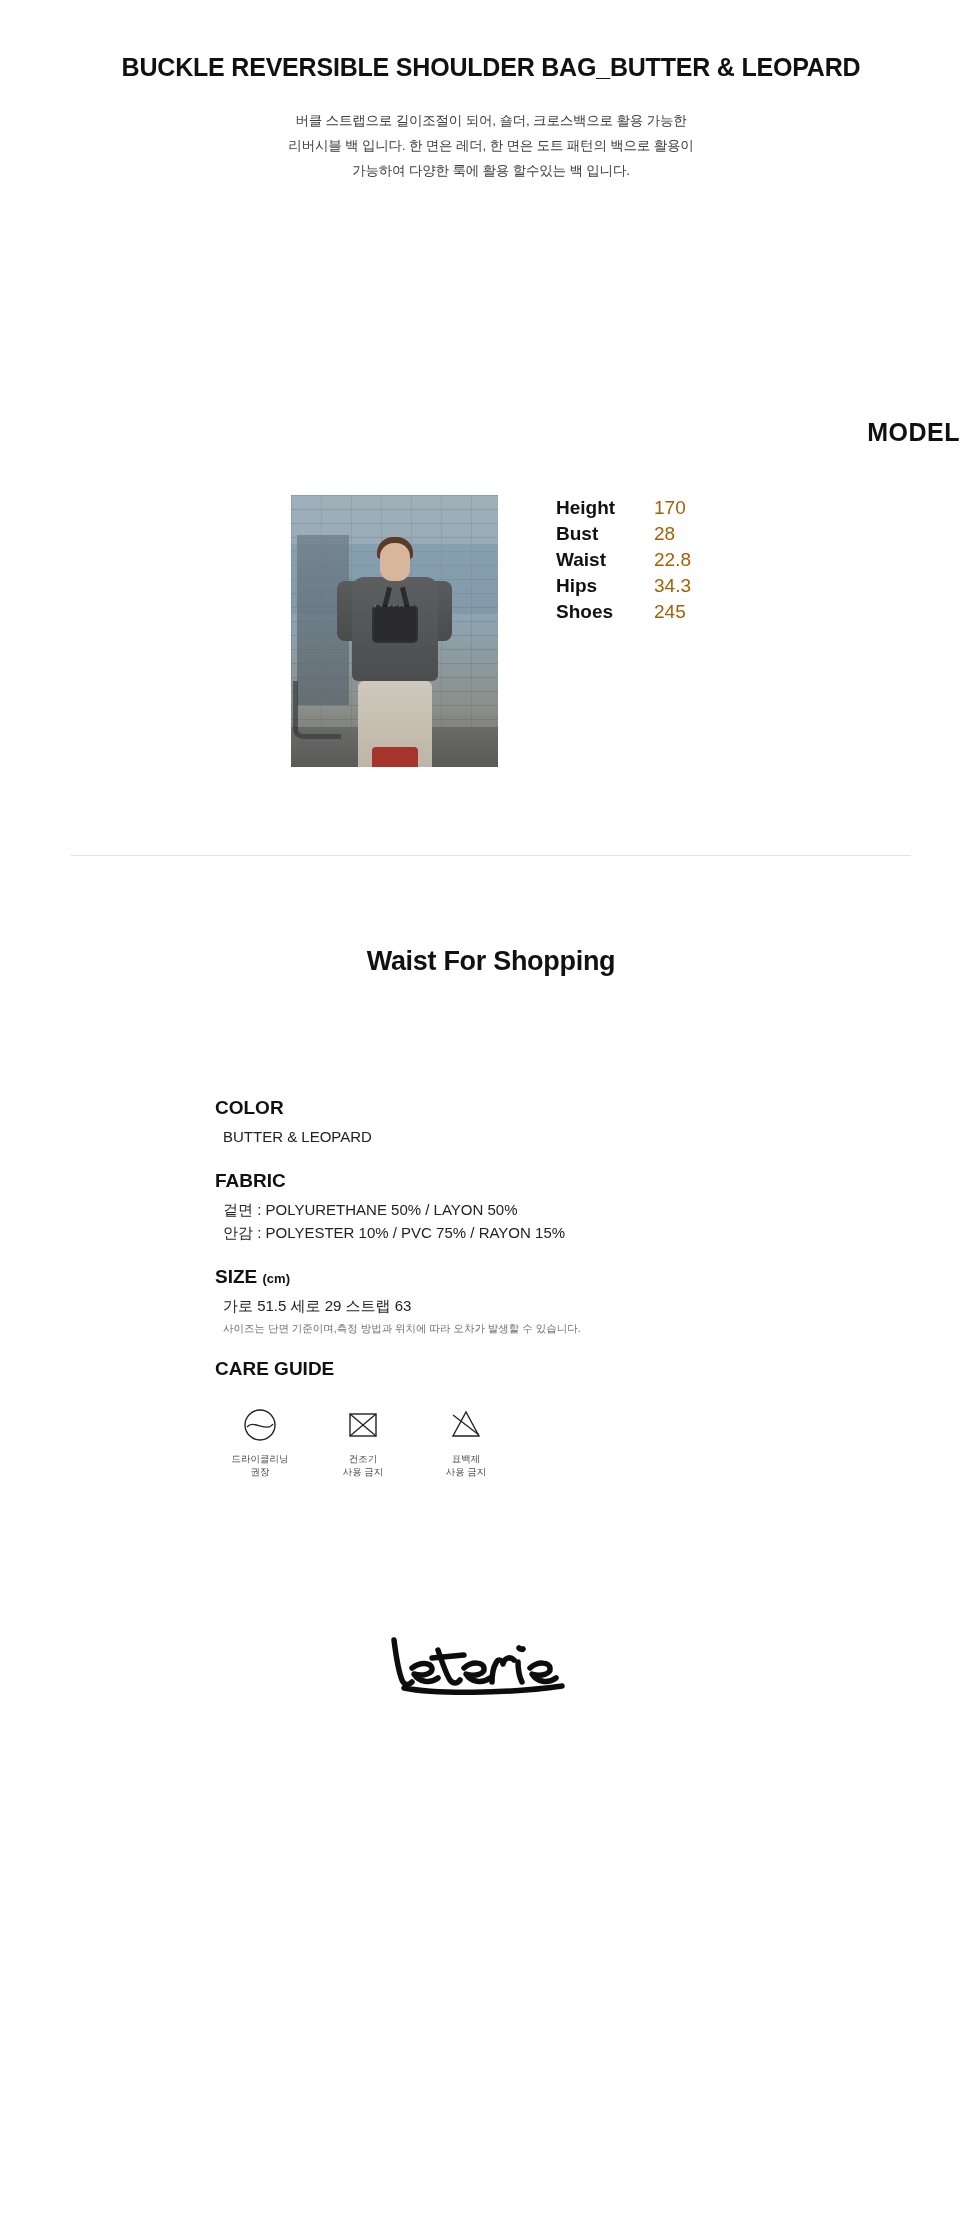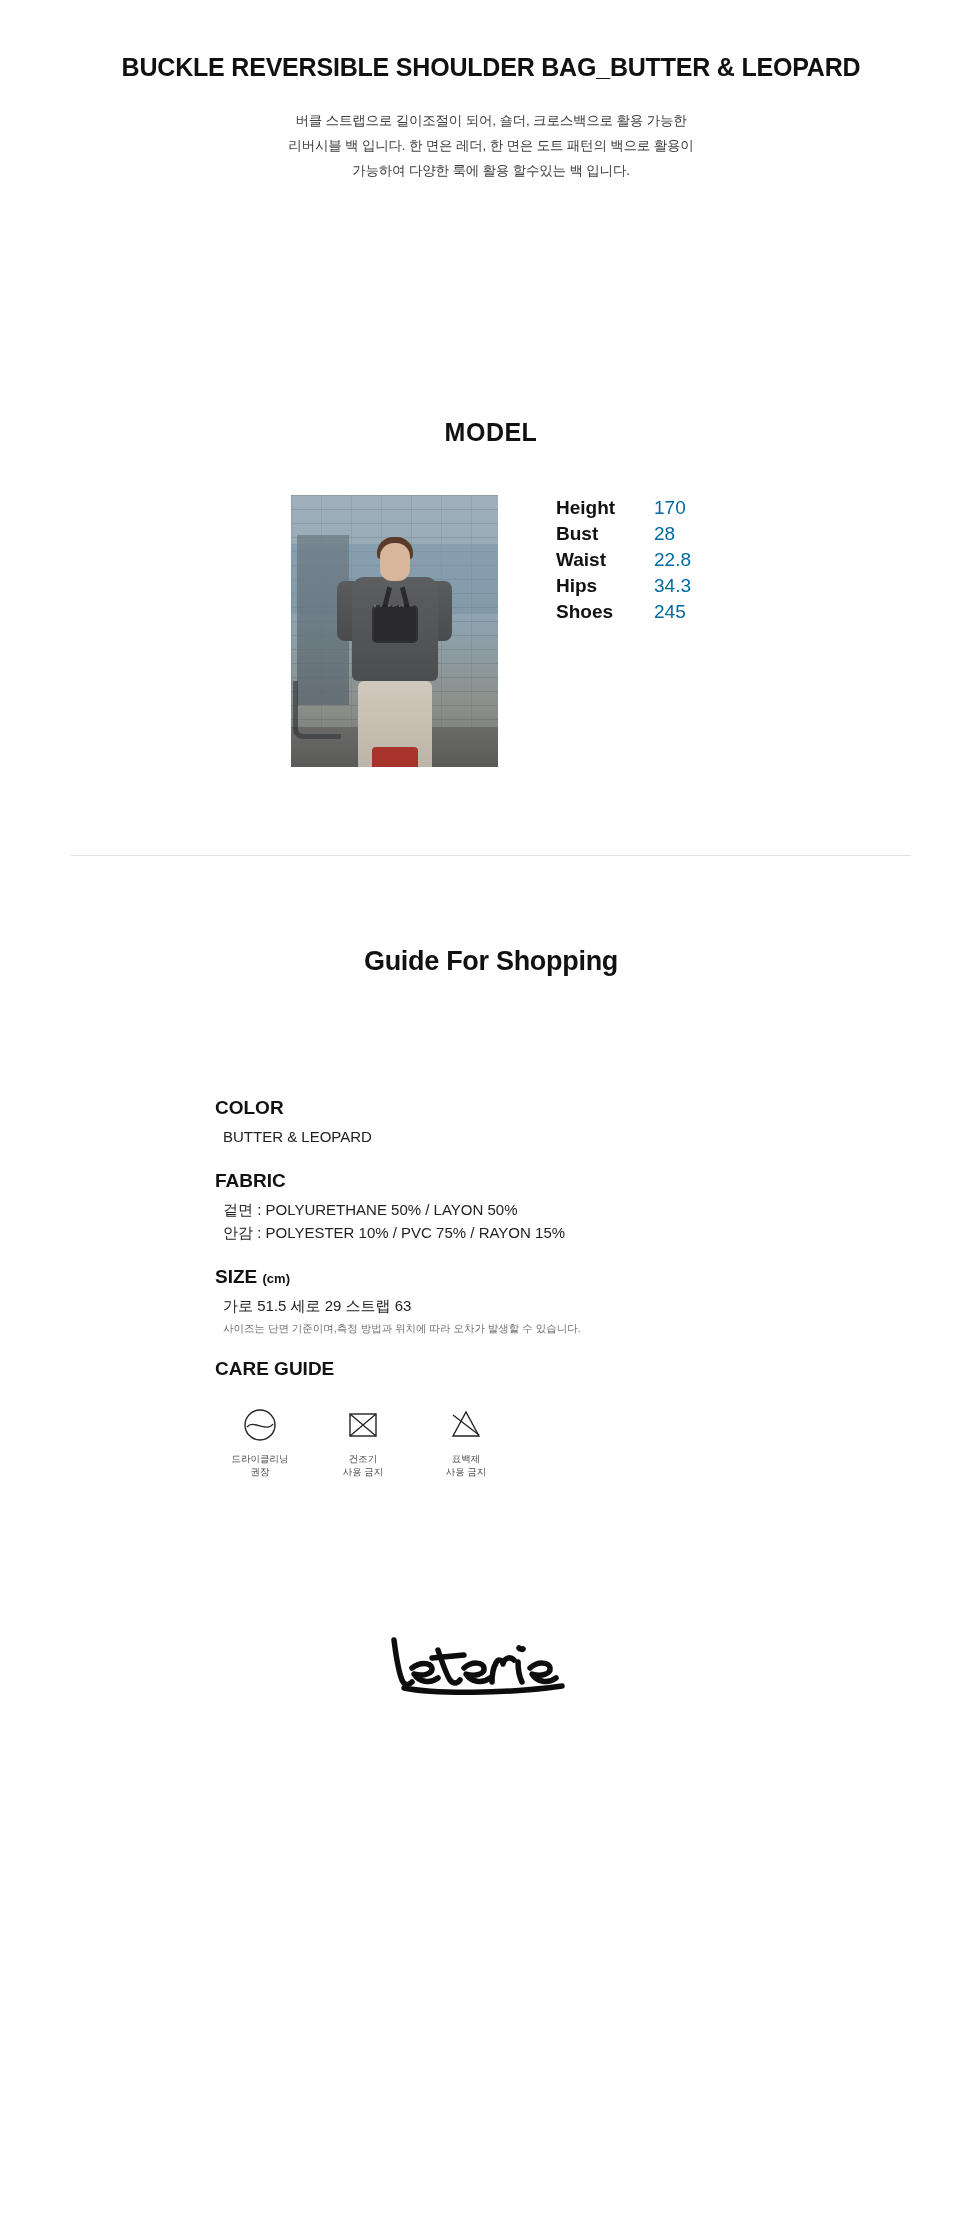--- a/index.html
+++ b/index.html
@@ -35,21 +35,21 @@
     margin: 26px auto 0;
     width: 620px;
     font-size: 13.5px;
     line-height: 25px;
     color: #3b3b3b;
     letter-spacing: -0.2px;
   }
 
   
   .model-heading {
-    text-align: center;
+    text-align: right;
     font-size: 25px;
     font-weight: bold;
     letter-spacing: 0.5px;
     margin-top: 235px;
   }
   .model-block {
     margin-top: 48px;
     display: flex;
     justify-content: center;
     align-items: flex-start;
@@ -144,21 +144,21 @@
 
   .model-specs {
     display: grid;
     grid-template-columns: 98px auto;
     row-gap: 0;
   }
   .spec-label {
     font-size: 19px; font-weight: bold; line-height: 26px; color: #111;
   }
   .spec-value {
-    font-size: 19px; line-height: 26px; color: #0369a1; font-weight: normal;
+    font-size: 19px; line-height: 26px; color: #a16207; font-weight: normal;
   }
 
   
   .divider {
     width: 840px; height: 1px; background: #e2e2e2;
     margin: 88px auto 0;
   }
 
   
   .guide-heading {
@@ -251,21 +251,21 @@
       <div class="spec-label">Hips</div>
       <div class="spec-value">34.3</div>
 
       <div class="spec-label">Shoes</div>
       <div class="spec-value">245</div>
     </div>
   </div>
 
   <div class="divider"></div>
 
-  <h2 class="guide-heading">Guide For Shopping</h2>
+  <h2 class="guide-heading">Waist For Shopping</h2>
 
   <div class="guide-body">
 
     <div class="g-head first">COLOR</div>
     <div class="g-line">BUTTER &amp; LEOPARD</div>
 
     <div class="g-head">FABRIC</div>
     <div class="g-line">겉면 : POLYURETHANE 50% / LAYON 50%</div>
     <div class="g-line" style="margin-top:0">안감 : POLYESTER 10% / PVC 75% / RAYON 15%</div>
 

